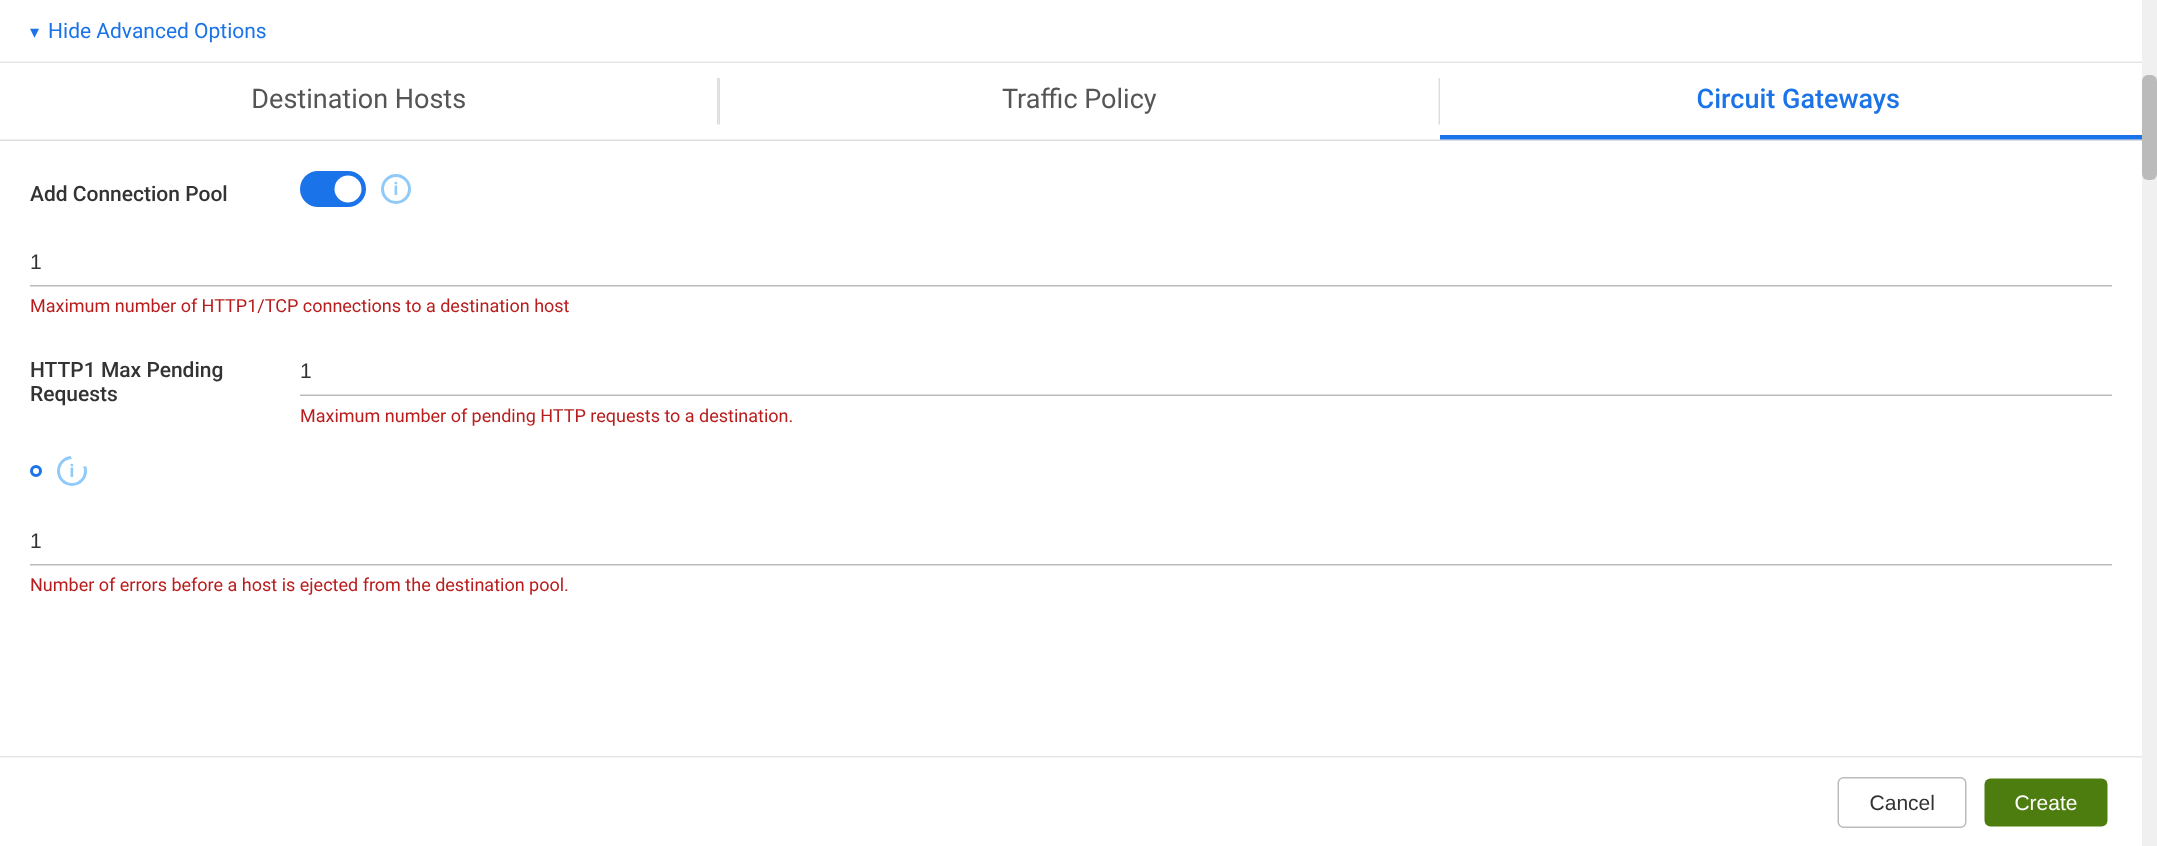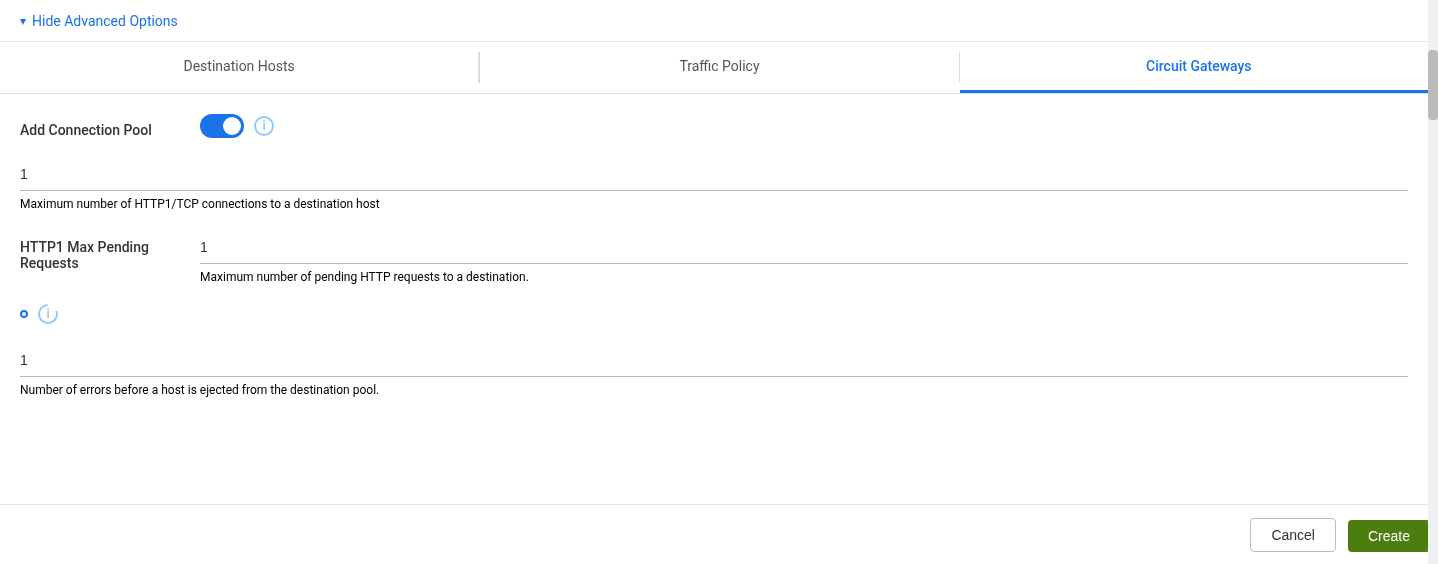--- a/index.html
+++ b/index.html
@@ -50,21 +50,21 @@
     }
 
     .tab {
       flex: 1;
       display: flex;
       align-items: center;
       justify-content: center;
       padding: 0 16px;
       border-bottom: 3px solid transparent;
       cursor: pointer;
-      font-size: 14px;
+      font-size: 18px;
       color: #555;
       transition: color 0.2s;
     }
 
     .tab.active {
       color: #1a73e8;
       border-bottom: 3px solid #1a73e8;
       font-weight: 500;
     }
 
@@ -173,21 +173,21 @@
       border-bottom: 1px solid #bbb;
       padding: 8px 0;
       font-size: 14px;
       color: #333;
       outline: none;
       background: transparent;
     }
 
     .field-hint {
       font-size: 12px;
-      color: #000000;
+      color: #b91c1c;
       margin-top: 6px;
     }
 
     
     .scroll-indicator {
       position: absolute;
       right: 0;
       top: 0;
       bottom: 0;
       width: 10px;
@@ -198,26 +198,26 @@
       width: 100%;
       height: 70px;
       background: #bbb;
       border-radius: 4px;
       margin-top: 50px;
     }
 
     
     .bottom-bar {
       border-top: 1px solid #e5e5e5;
-      padding: 12px 8px;
+      padding: 12px 33px;
       display: flex;
       justify-content: flex-end;
       gap: 12px;
       height: 60px;
-      align-items: flex-end;
+      align-items: center;
     }
 
     .btn-cancel {
       padding: 8px 20px;
       border: 1px solid #bbb;
       background: white;
       color: #333;
       border-radius: 4px;
       cursor: pointer;
       font-size: 14px;

